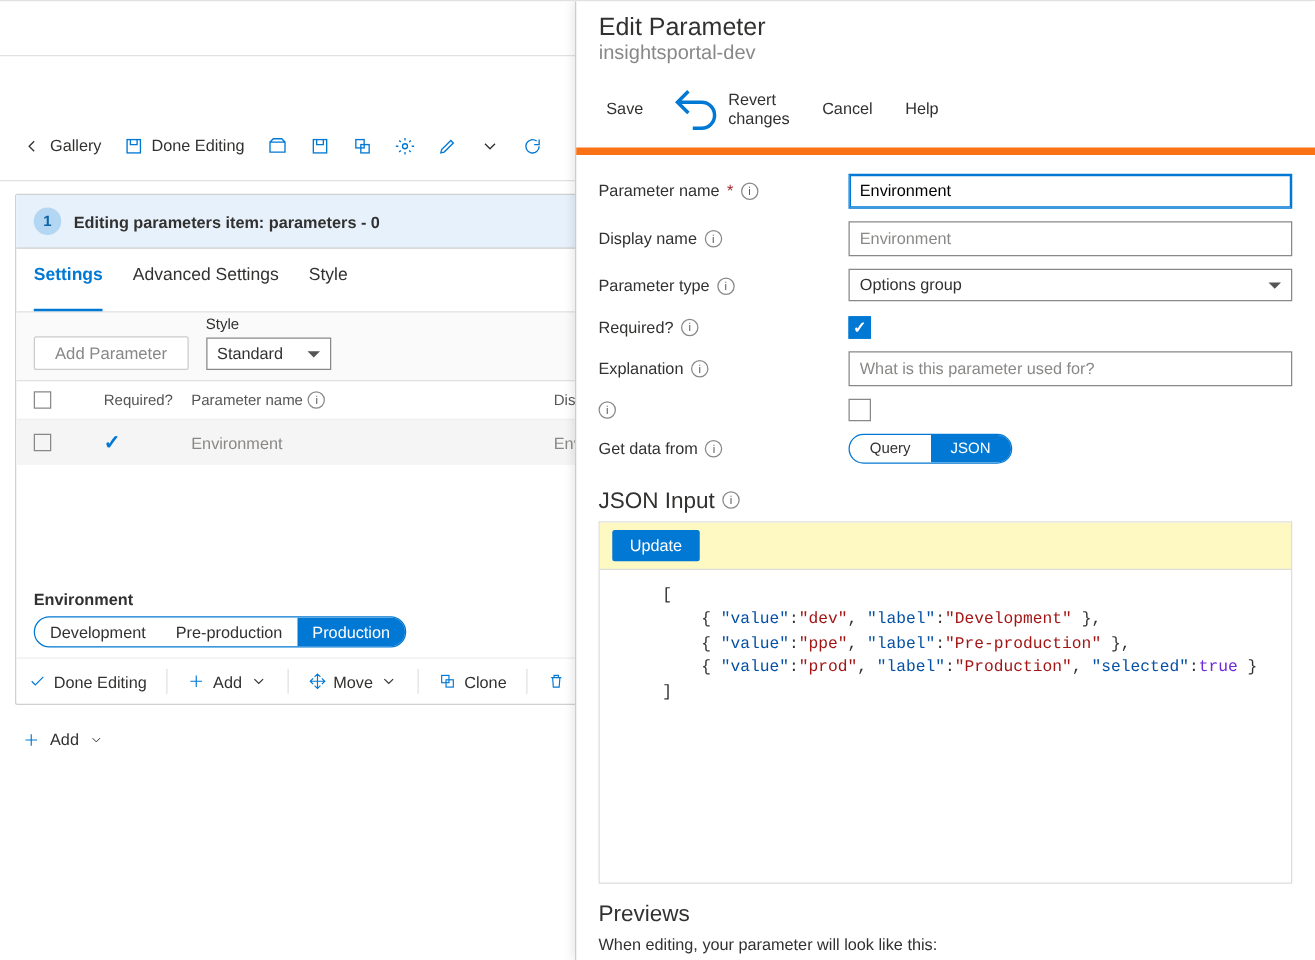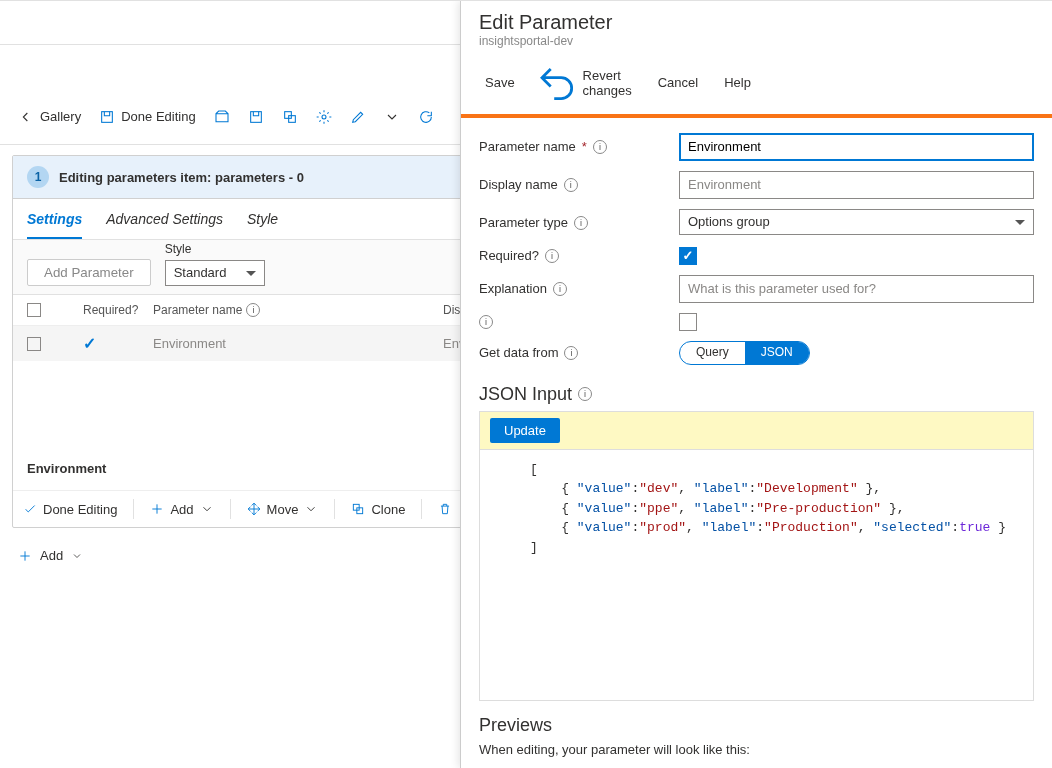--- a/index.html
+++ b/index.html
@@ -23,21 +23,21 @@
   }
   .editing-head {
     display:flex; align-items:center; gap:10px; padding:10px 14px;
     background:#e7f1fb; border-bottom:1px solid #d0d0d0; font-weight:600;
   }
   .editing-head .badge {
     width:22px; height:22px; border-radius:11px; background:#b3d6f2; color:#0b62a4;
     display:flex; align-items:center; justify-content:center; font-size:12px;
   }
   .tabs { display:flex; gap:24px; padding:12px 14px 0 14px; font-size:14px;}
-  .tab { padding-bottom:10px; cursor:pointer;font-style:italic; }
+  .tab { padding-bottom:20px; cursor:pointer; }
   .tab.active { color:#0078d4; border-bottom:2px solid #0078d4; font-weight:600;}
   .params-toolbar {
     display:flex; align-items:flex-end; gap:14px; padding:8px 14px;
     border-top:1px solid #e1e1e1; border-bottom:1px solid #e1e1e1; background:#fafafa; height:56px;
   }
   .params-toolbar .style-col { display:flex; flex-direction:column; gap:4px;}
   .params-toolbar .style-col label { font-size:12px; }
   .btn { border:1px solid #ccc; background:#fff; padding:5px 16px; border-radius:2px; cursor:pointer; color:#888;}
   .select {
     border:1px solid #8a8886; padding:4px 26px 4px 8px; min-width:100px; position:relative; background:#fff; height:26px;
@@ -69,23 +69,23 @@
   .card-actions svg { width:14px; height:14px;}
   .add-bottom { display:flex; align-items:center; gap:8px; padding:20px 18px; cursor:pointer;}
   
   .panel {
     position:absolute; top:0; right:0; bottom:0; width:592px; background:#fff;
     border-left:1px solid #ccc; box-shadow:-2px 0 8px rgba(0,0,0,0.1);
     display:flex; flex-direction:column;
   }
   .panel-head { padding:10px 18px 4px 18px; }
   .panel-head h2 { margin:0; font-size:20px; font-weight:400; }
-  .panel-head .sub { color:#888; font-size:12px; }
+  .panel-head .sub { color:#888; font-size:16px; }
   .panel-toolbar {
-    display:flex; gap:20px; padding:10px 18px; border-bottom:4px solid #f97316;
+    display:flex; gap:20px; padding:10px 18px; border-bottom:6px solid #f97316;
   }
   .panel-toolbar .tbtn { display:flex; align-items:center; gap:6px; cursor:pointer;}
   .panel-body { flex:1; overflow:auto; padding:10px 18px 18px 18px;}
   .form-row { display:flex; align-items:center; padding:5px 0; gap:10px; }
   .form-label { width:190px; display:flex; align-items:center; gap:6px; font-size:13px;}
   .req { color:#a4262c; }
   .info-icon {
     width:14px; height:14px; border:1px solid #888; border-radius:50%;
     display:inline-flex; align-items:center; justify-content:center; font-size:9px; color:#555;
   }
@@ -221,20 +221,25 @@
     </div>
     <div class="grid-row">
       <span class="chk"></span>
       <span class="check-icon">✓</span>
       <span class="muted">Environment</span>
       <span class="muted">Environment</span>
     </div>
 
     <div class="env-preview">
       <h4>Environment</h4>
+      <div class="pill-row">
+        <div class="pill">Development</div>
+        <div class="pill">Pre-production</div>
+        <div class="pill active">Production</div>
+      </div>
     </div>
 
     <div class="card-actions">
       <div class="act">
         <svg class="blue" viewBox="0 0 24 24">
               <path d="M4 12l5 5L20 6"></path>
             </svg>
         <span>Done Editing</span>
       </div>
       <span class="sep"></span>

